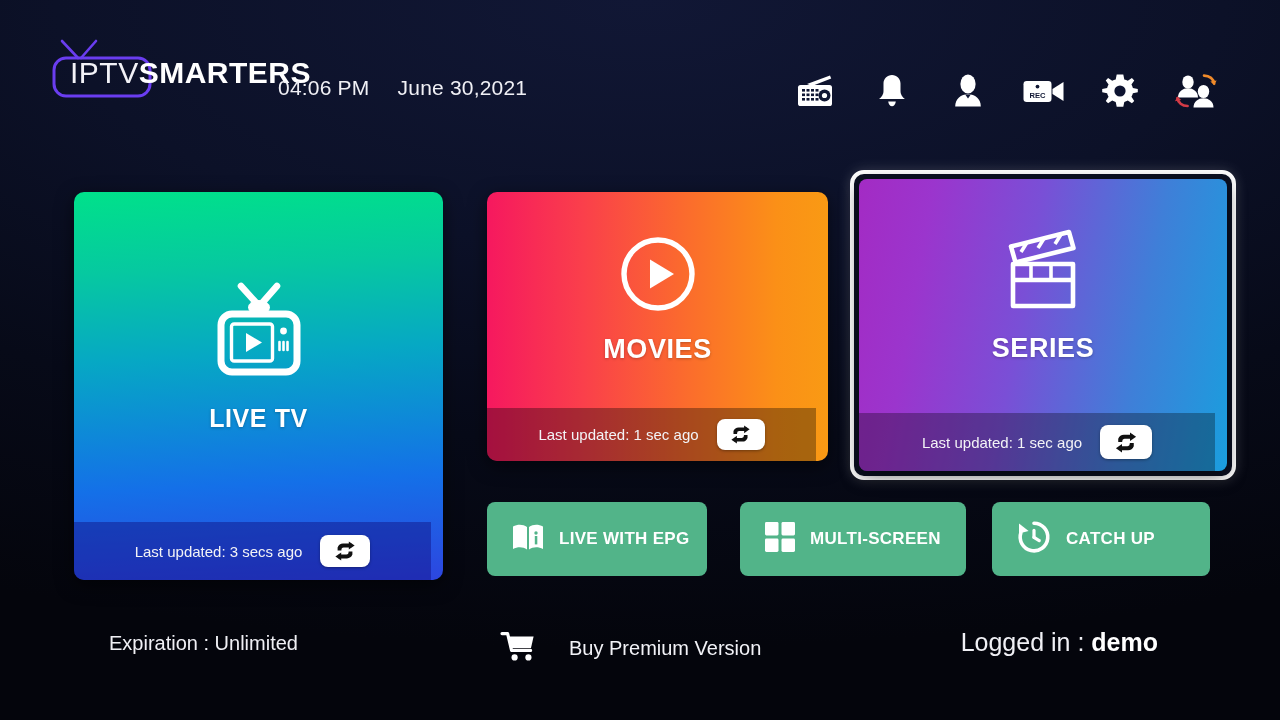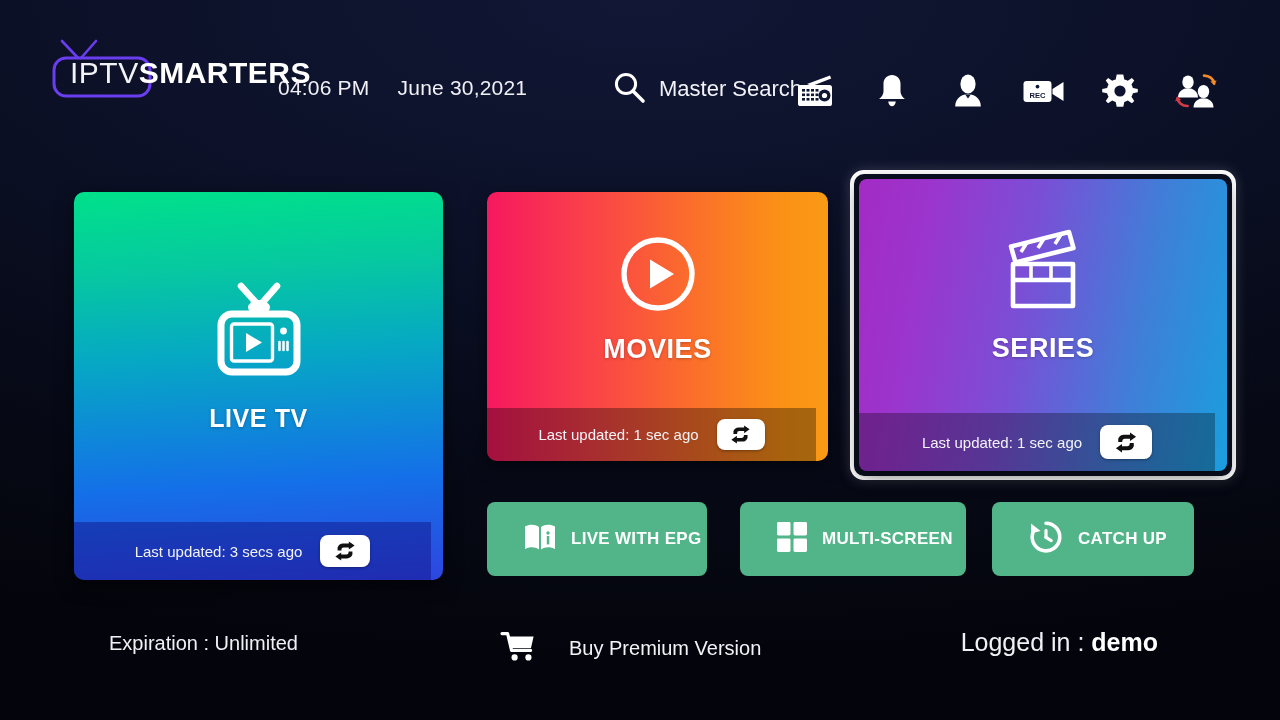--- a/index.html
+++ b/index.html
@@ -184,33 +184,33 @@
   }
   .quick-btn {
     position: absolute;
     top: 0;
     height: 74px;
     background: #52b489;
     border-radius: 8px;
     display: flex;
     align-items: center;
     gap: 14px;
-    padding-left: 36px;
+    padding-left: 24px;
     cursor: pointer;
   }
   .quick-btn .qlabel {
     font-size: 17px;
     font-weight: 700;
     color: #ffffff;
     letter-spacing: 0.3px;
     line-height: 1.28;
   }
   #quick-epg   { left: 0px;   width: 220px; }
   #quick-multi { left: 253px; width: 226px; }
-  #quick-catch { left: 505px; width: 202px; }
+  #quick-catch { left: 505px; width: 218px; }
 
   
   .footer { position: absolute; left: 0; bottom: 0; width: 1280px; height: 118px; }
   .expiration {
     position: absolute;
     left: 109px; top: 30px;
     font-size: 20px;
     color: #f0f0f5;
     white-space: nowrap;
   }
@@ -252,29 +252,20 @@
         <span class="light">IPTV</span><span class="bold">SMARTERS</span>
       </div>
     </div>
   </div>
 
   <div class="clock">
     <span>04:06 PM</span>
     <span class="date">June 30,2021</span>
   </div>
 
-  <div class="search">
-    <span>
-      <svg width="34" height="34" viewBox="0 0 34 34">
-        <circle cx="14" cy="14" r="9.6" fill="none" stroke="#ffffff" stroke-width="3"></circle>
-        <path d="M21 21 L31 31" stroke="#ffffff" stroke-width="3.6" stroke-linecap="round"></path>
-      </svg>
-    </span>
-    <span class="search-label">Master Search</span>
-  </div>
 
   <div class="icon-row">
 
     <div class="icon-btn">
       <svg width="40" height="34" viewBox="0 0 40 34">
         <path d="M11 10 L34 1.5 L35.2 4.6 L16 12 Z" fill="#ffffff"></path>
         <rect x="2" y="11" width="34" height="21" rx="2.6" fill="#ffffff"></rect>
         <circle cx="28.5" cy="21.5" r="6" fill="#101734"></circle>
         <circle cx="28.5" cy="21.5" r="2.6" fill="#ffffff"></circle>
         <g fill="#101734">

